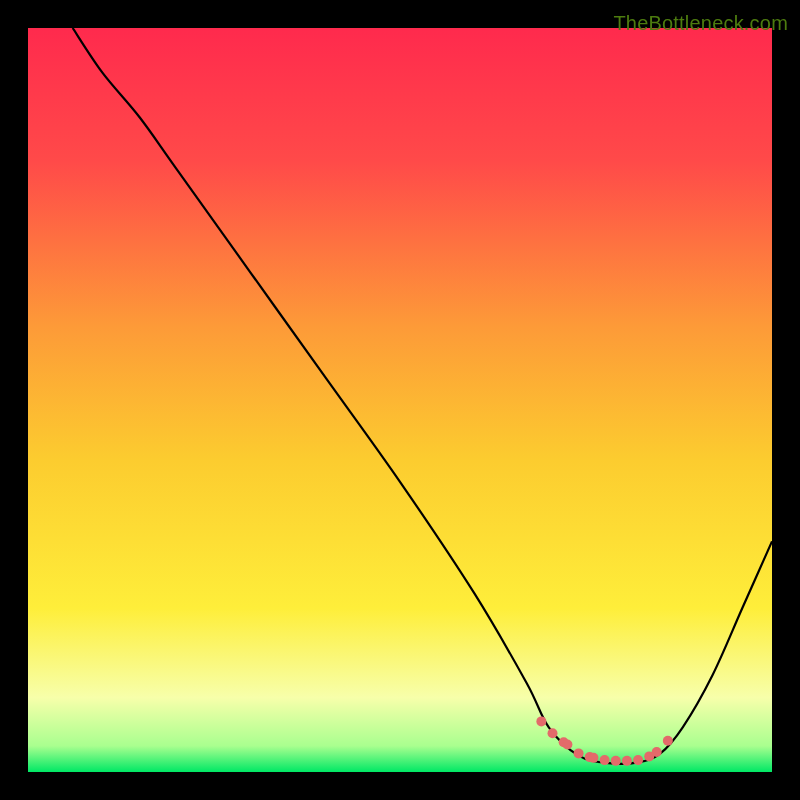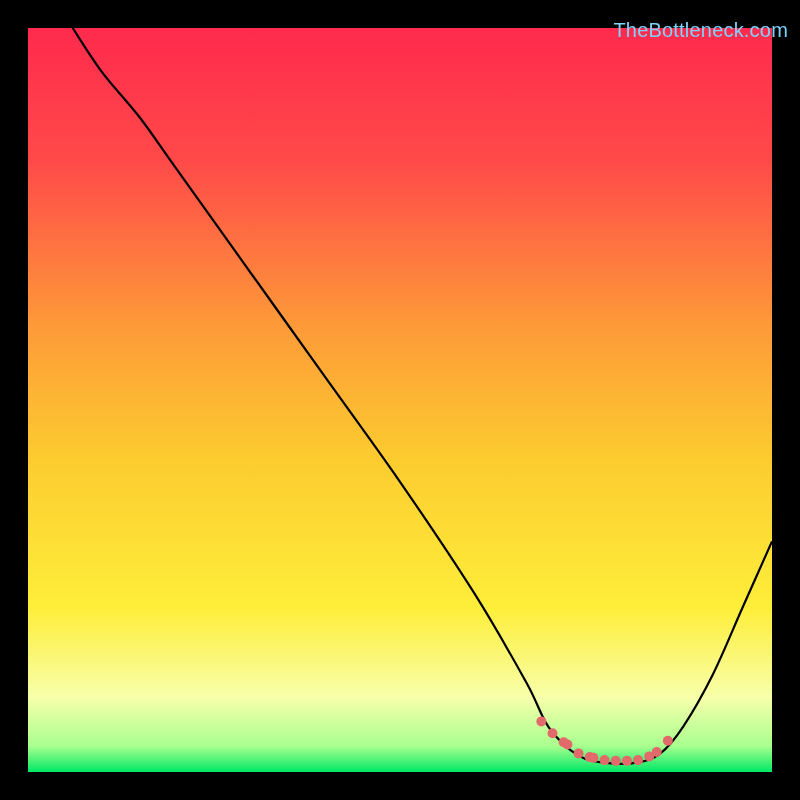--- a/index.html
+++ b/index.html
@@ -13,23 +13,23 @@
   }
   .chart-wrap {
     position: absolute;
     left: 0;
     top: 0;
     width: 800px;
     height: 800px;
   }
   .watermark {
     position: absolute;
-    top: 19px;
+    top: 12px;
     right: 12px;
-    color: #7dd3fc;
+    color: #4d7c0f;
     font-size: 20px;
     font-weight: 400;
     letter-spacing: 0.2px;
     z-index: 5;
   }
   svg {
     display: block;
   }
 </style>
 </head>

